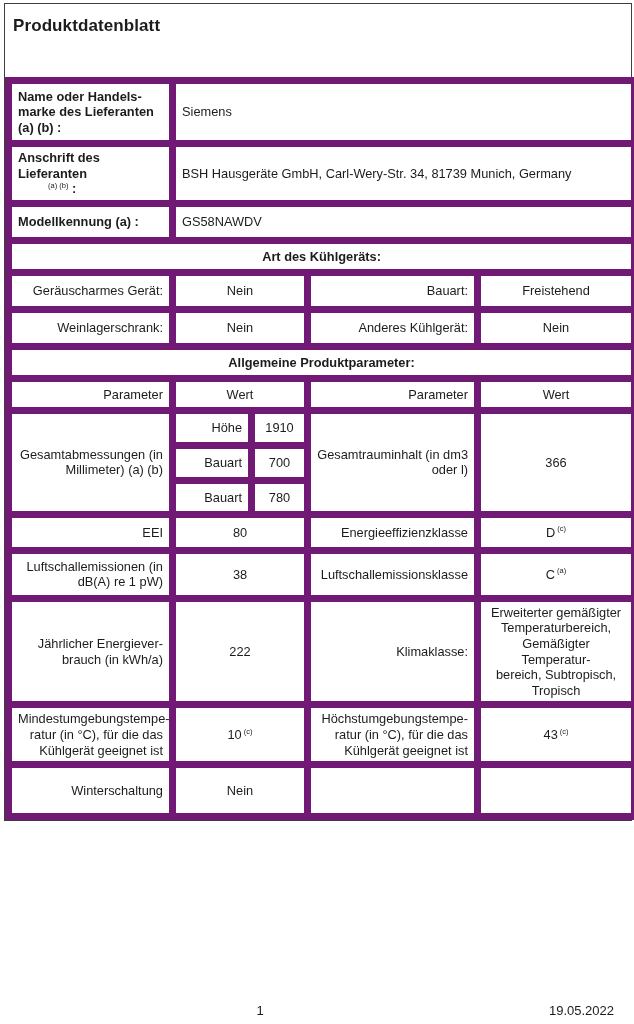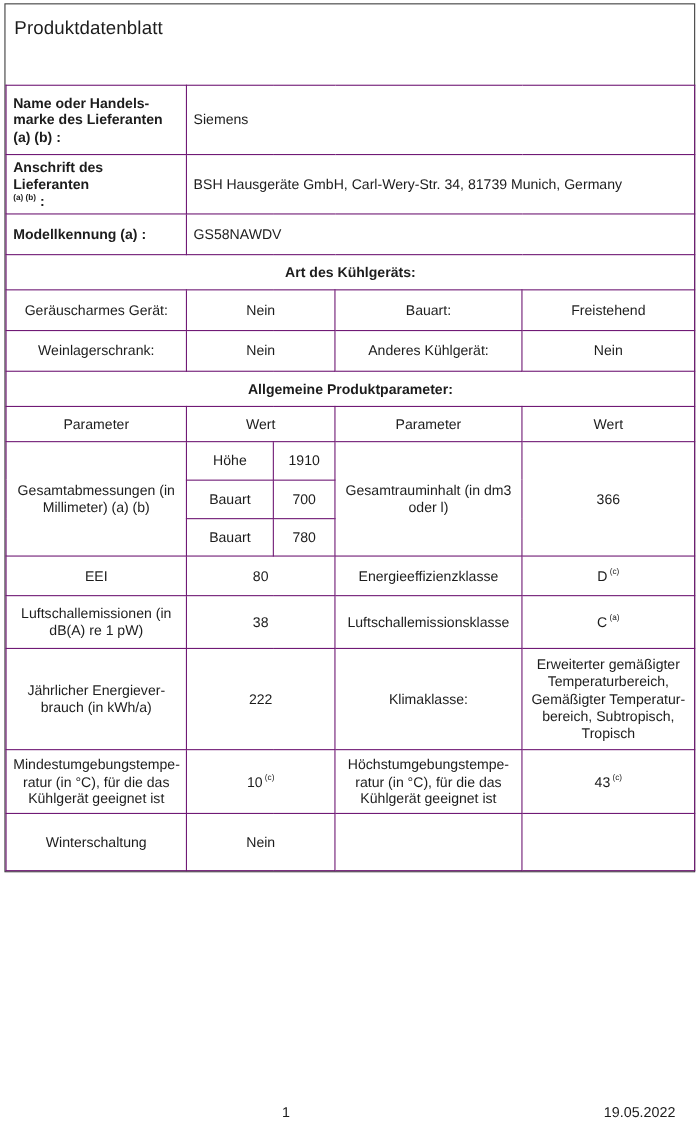--- a/index.html
+++ b/index.html
@@ -23,58 +23,59 @@
     width: 626px;
     border: 1px solid #3f3f3f;
   }
   .title-block {
     height: 73px;
     border-bottom: 0;
     padding: 0;
   }
   .doc-title {
     font-size: 17px;
-    font-weight: normal;
+    font-weight: bold;
     padding: 12px 8px 0 8px;
     letter-spacing: 0.1px;
   }
   .doc-subtitle {
     font-size: 13px;
     padding: 14px 8px 0 8px;
   }
   table.sheet {
     border-collapse: collapse;
     table-layout: fixed;
     width: 626px;
     font-size: 12.8px;
   }
   table.sheet td {
-    border: 1px solid #701a75;
+    border: 7px solid #701a75;
     vertical-align: middle;
     padding: 3px 6px;
     line-height: 1.22;
     overflow: hidden;
   }
-  td.label       { text-align: center; }
+  td.label       { text-align: right; }
   td.bold-label  { text-align: left; font-weight: bold; }
   td.value-left  { text-align: left; padding-left: 9px; }
   td.value-center{ text-align: center; }
   td.heading     { font-weight: bold; text-align: center; }
   .prewrap       { white-space: pre-line; }
   sup.fn {
     font-size: 7.5px;
     vertical-align: super;
     line-height: 0;
     margin-left: 2px;
   }
   sup.fn-label {
     font-size: 7.5px;
     vertical-align: super;
     line-height: 0;
-    font-weight: bold;
+    font-weight: normal;
+    margin-left: 30px;
   }
   
   tr.h63 { height: 63px; }
   tr.h49 { height: 49px; }
   tr.h37 { height: 37px; }
   tr.h32 { height: 32px; }
   tr.h36 { height: 36px; }
   tr.h35 { height: 35px; }
   tr.h34 { height: 34px; }
   tr.h48 { height: 48px; }

